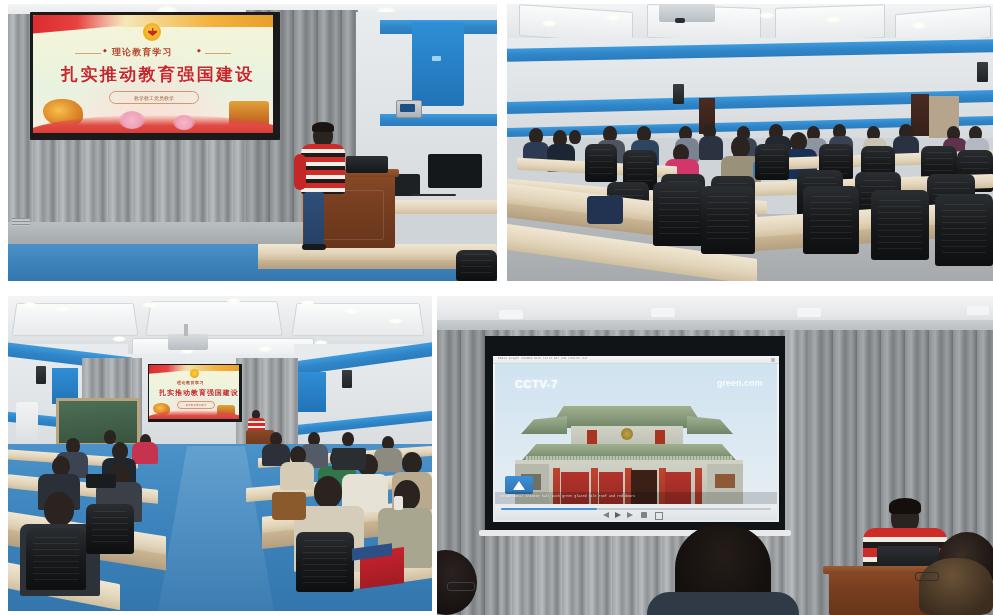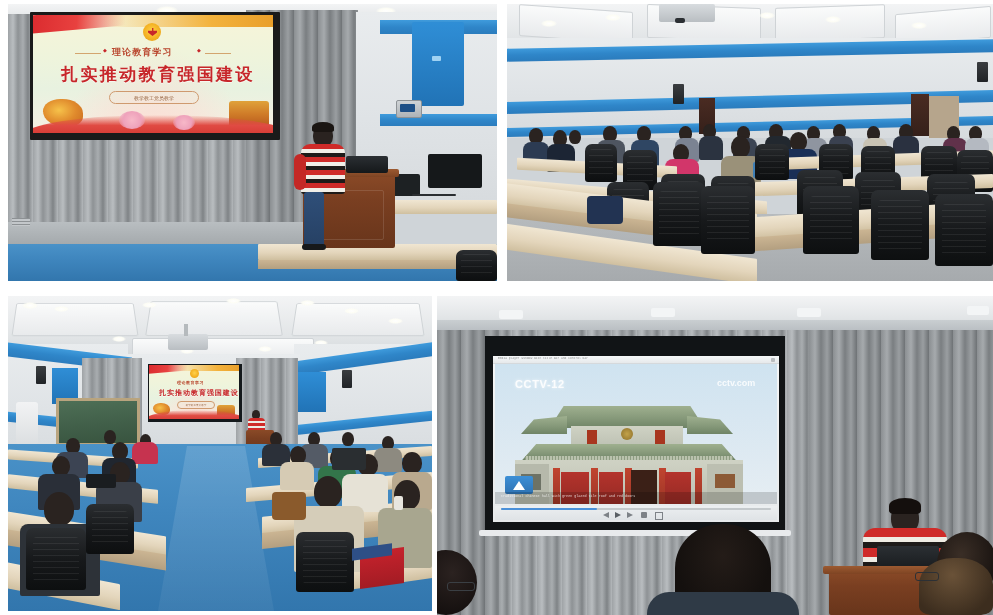--- a/index.html
+++ b/index.html
@@ -478,22 +478,22 @@
       <div class="abs" style="left:48px;top:40px;width:300px;height:200px;background:#111416;"></div>
       <div class="abs" style="left:42px;top:234px;width:312px;height:6px;background:#e8eaec;border-radius:2px;"></div>
 
       <div class="abs win-chrome" style="left:56px;top:60px;width:286px;height:166px;">
         <div class="abs" style="left:0;top:0;width:286px;height:7px;background:linear-gradient(180deg,#f6f8f9 0%,#e6e9eb 100%);border-bottom:1px solid #d5d9dc;"></div>
         <div class="abs mono-tick" style="left:5px;top:1px;font-size:3px;max-width:120px;overflow:hidden;">media player window with title bar and control bar</div>
         <div class="abs" style="left:278px;top:2px;width:4px;height:4px;background:#b9bdc0;border-radius:1px;"></div>
 
         <div class="abs cctv-sky" style="left:2px;top:8px;width:282px;height:140px;overflow:hidden;">
 
-          <div class="abs cctv-logo" style="left:20px;top:14px;font-size:11px;">CCTV-12</div>
-          <div class="abs cctv-wm" style="left:222px;top:14px;font-size:9px;">cctv.com</div>
+          <div class="abs cctv-logo" style="left:20px;top:14px;font-size:11px;">CCTV-7</div>
+          <div class="abs cctv-wm" style="left:222px;top:14px;font-size:9px;">green.com</div>
 
           <div class="abs temple-roof" style="left:44px;top:42px;width:176px;height:22px;clip-path:polygon(6% 100%,14% 0,86% 0,94% 100%);"></div>
           <div class="abs temple-roof" style="left:26px;top:52px;width:46px;height:18px;clip-path:polygon(0 100%,28% 20%,100% 0,100% 100%);"></div>
           <div class="abs temple-roof" style="left:192px;top:52px;width:46px;height:18px;clip-path:polygon(0 0,72% 20%,100% 100%,0 100%);"></div>
           <div class="abs temple-body" style="left:76px;top:62px;width:112px;height:22px;"></div>
           <div class="abs" style="left:126px;top:64px;width:12px;height:12px;background:radial-gradient(circle,#c3a24a 0%,#9d7f33 70%);border-radius:50%;"></div>
           <div class="abs" style="left:92px;top:66px;width:10px;height:16px;background:#a8361f;"></div>
           <div class="abs" style="left:160px;top:66px;width:10px;height:16px;background:#a8361f;"></div>
 
           <div class="abs temple-roof" style="left:18px;top:80px;width:232px;height:16px;clip-path:polygon(4% 100%,10% 0,90% 0,96% 100%);"></div>

